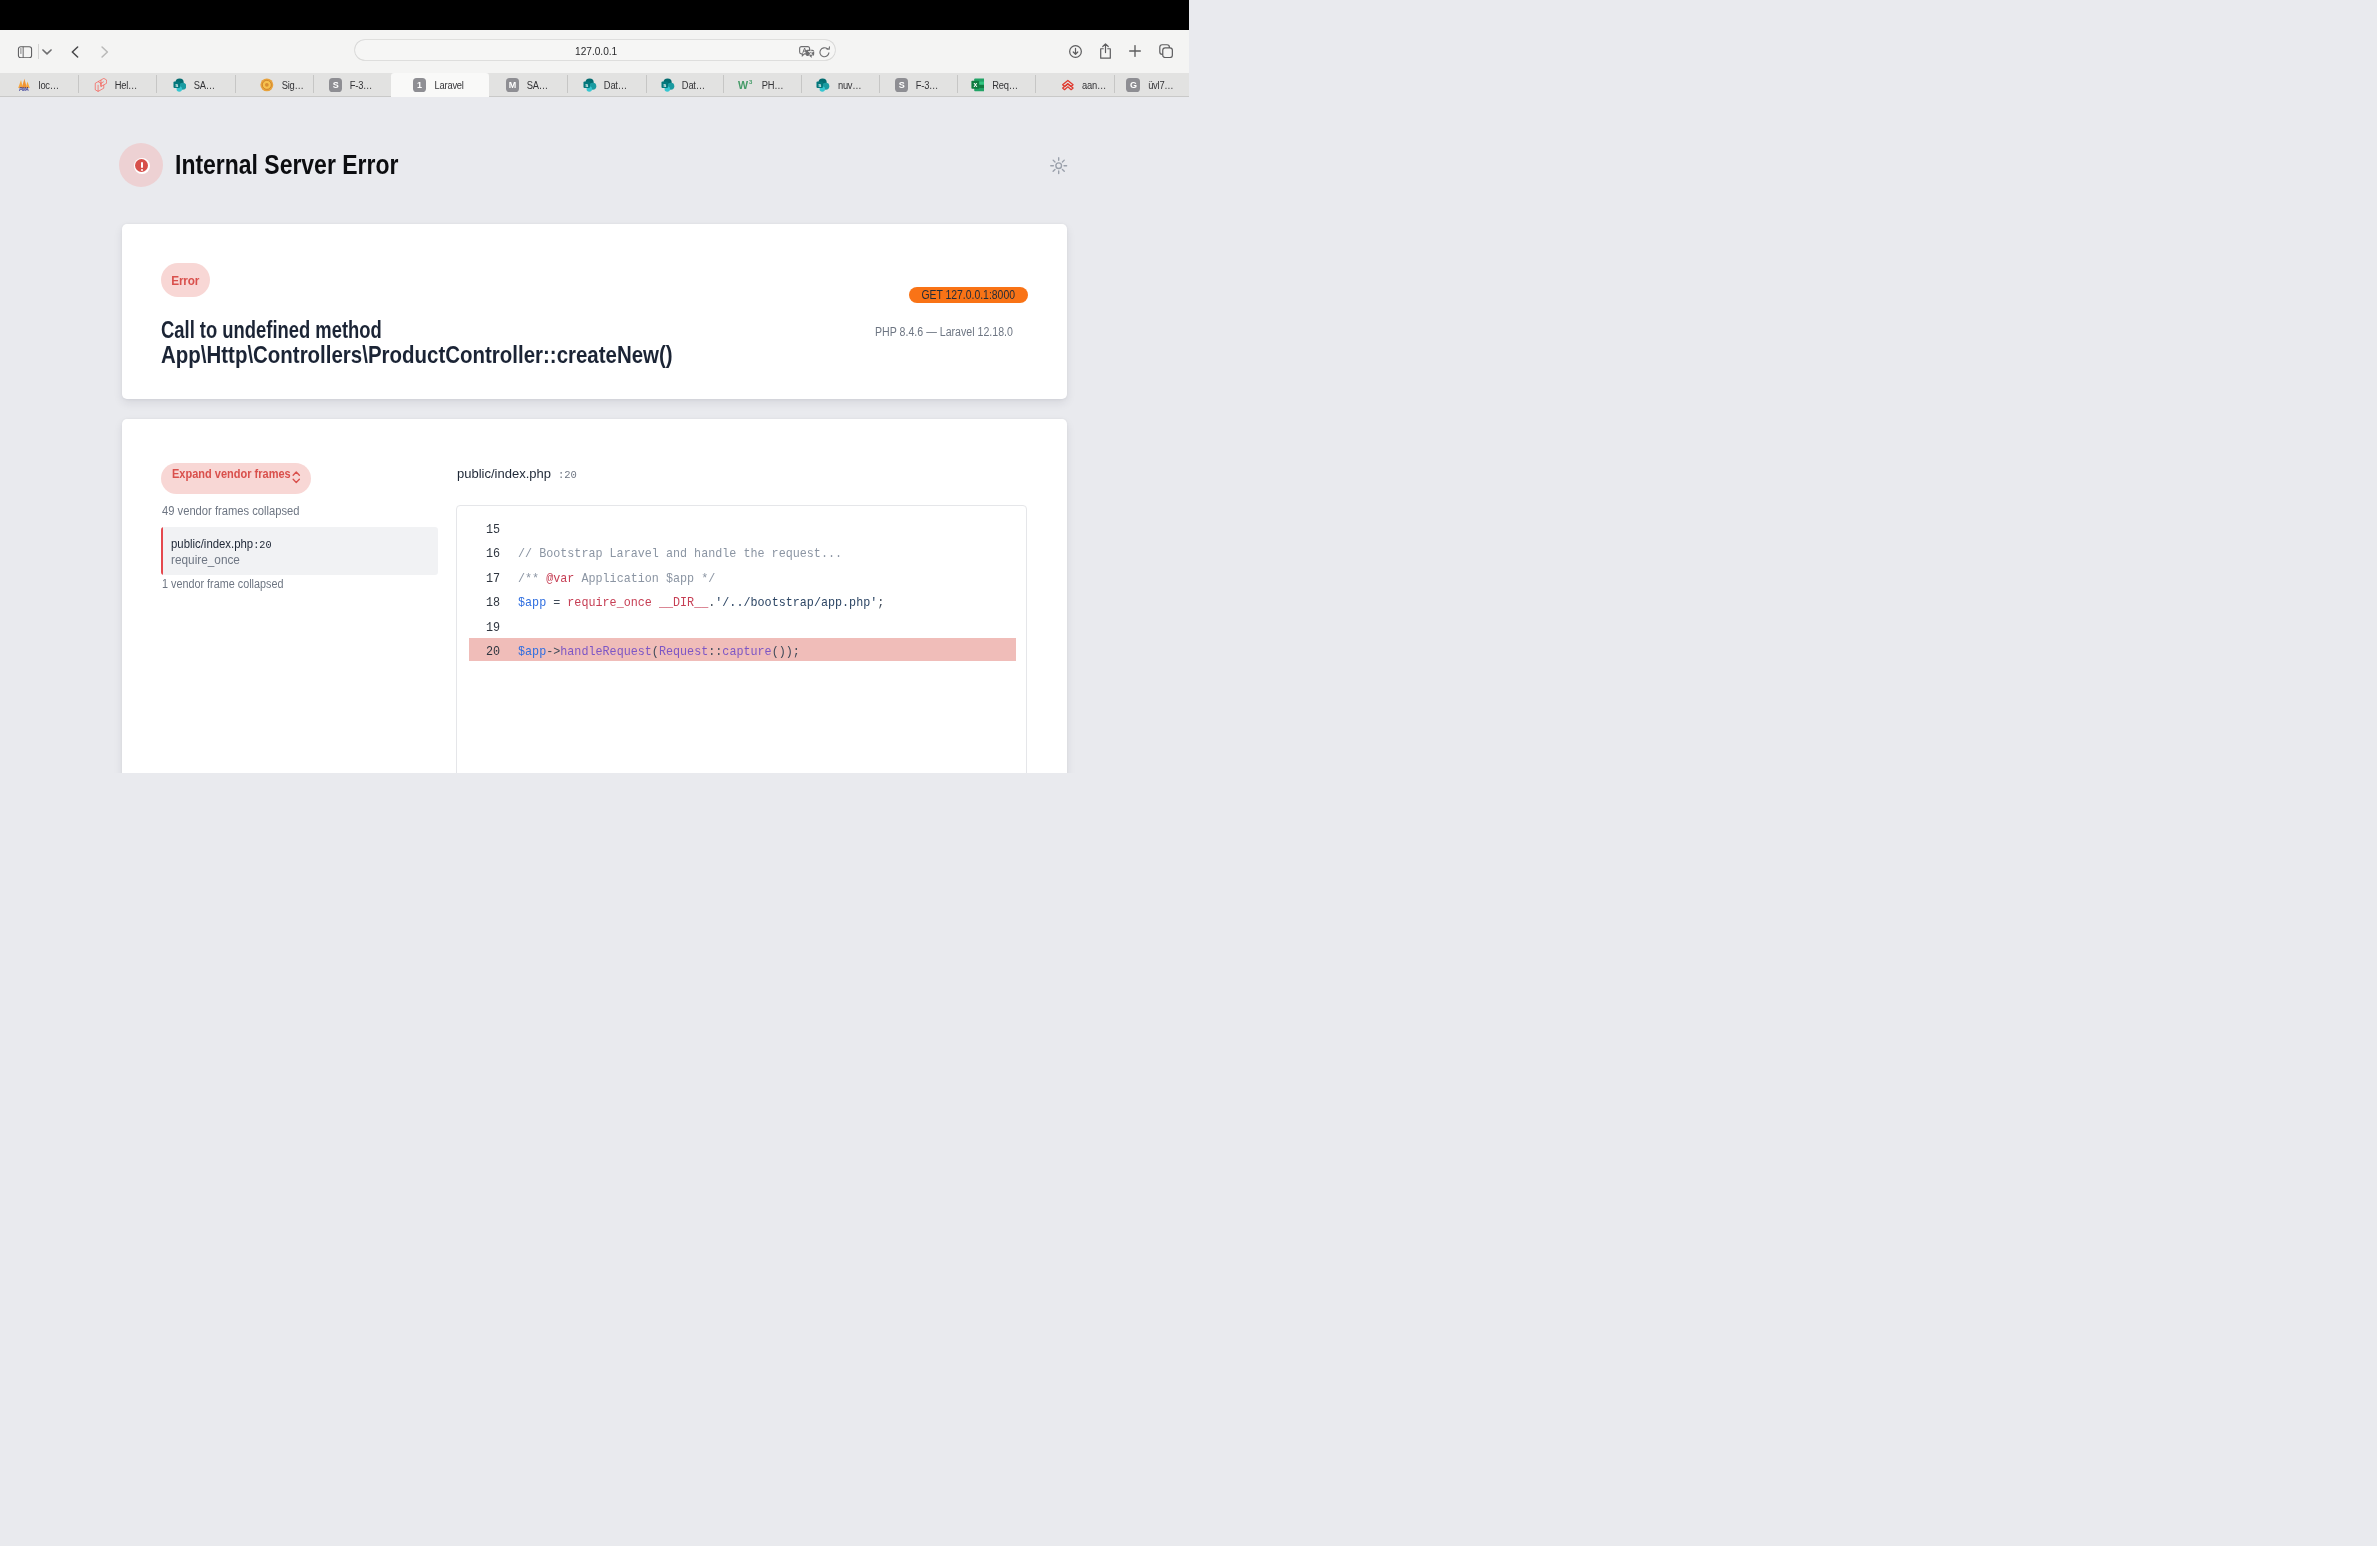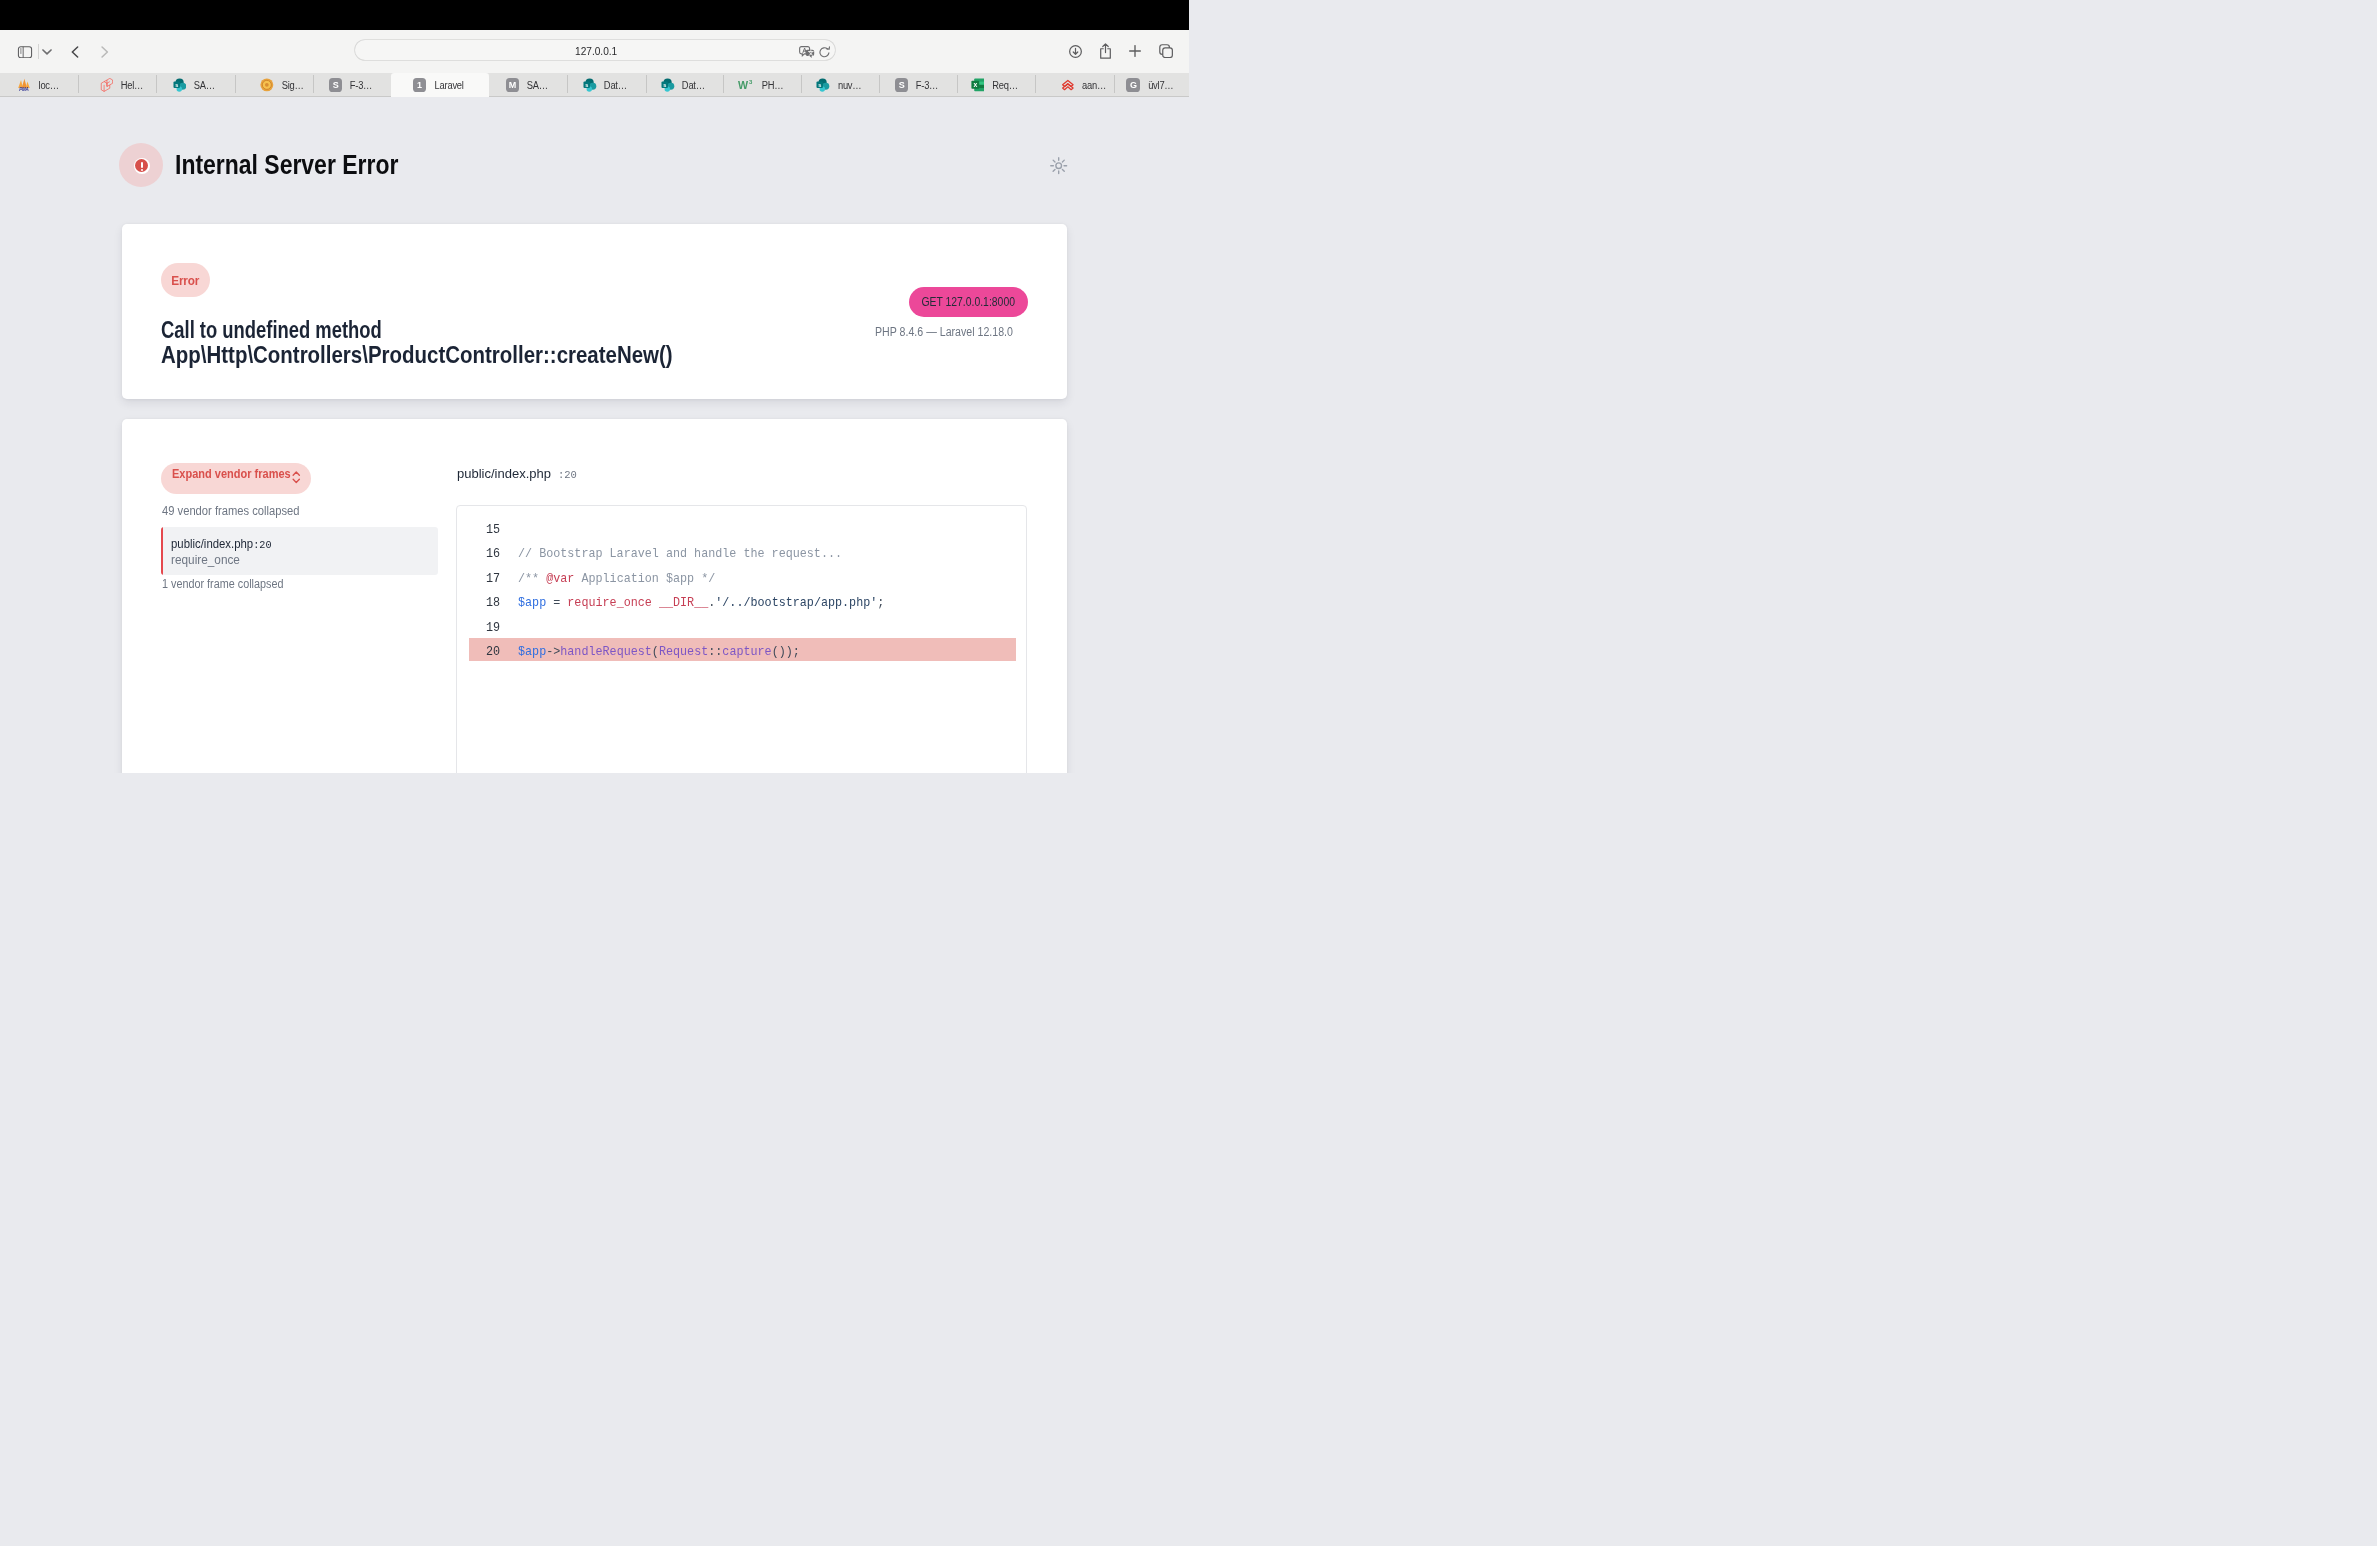--- a/index.html
+++ b/index.html
@@ -97,21 +97,21 @@
     </div>
     <div class="tab" style="left:0;width:78px">
       <svg class="fav" viewBox="0 0 17 17" style="font-size:14.5px">
         <polygon points="1.5,12.5 5,2.5 7.4,12.5" fill="#f6a63f"></polygon>
         <polygon points="5.8,12.5 9.2,0.8 12.4,12.5" fill="#f09335"></polygon>
         <polygon points="10.8,12.5 13,4.5 15.8,12.5" fill="#f6a63f"></polygon>
         <text x="8.5" y="16.4" font-size="5.6" font-weight="bold" font-style="italic" fill="#2e3192" text-anchor="middle" font-family="Liberation Sans">PMA</text>
       </svg>
       <span class="lbl">loc…</span>
     </div>
-    <div class="tab" style="left:84px;width:78px">
+    <div class="tab" style="left:78px;width:78px">
       <svg class="fav" viewBox="0 0 50 52">
         <g fill="none" stroke="#ff2d20" stroke-width="2" stroke-linejoin="round">
           <path d="M25.4 7.6 L36.2 1.4 L47 7.6 L47 20 L36.2 26.2 L36.2 38.6 L14.6 51 L3.8 44.8 L3.8 20 L14.6 13.8 L25.4 7.6 L25.4 32.4"></path>
           <path d="M36.2 26.2 L25.4 32.4 M14.6 13.8 L25.4 20 L36.2 13.8 M25.4 20 L25.4 32.4 M14.6 26 L14.6 51"></path>
         </g>
       </svg>
       <span class="lbl">Hel…</span>
     </div>
     <div class="tab" style="left:156px;width:78px">
       <svg class="fav" viewBox="0 0 17 17" style="font-size:14.5px">
@@ -239,21 +239,21 @@
         <line x1="7.4" y1="16.6" x2="5.1" y2="18.9"></line>
       </g>
     </svg>
 
     <div class="card" id="card1"></div>
     <div class="pill" style="left:161px;top:263px;width:49px;height:34px;background:#f8d7d5;display:flex;align-items:center;justify-content:center;">
       <span id="errtx" style="color:#d9504c;font-weight:700;font-size:13.7px;letter-spacing:-0.2px;display:inline-block;transform:scaleX(0.86)">Error</span>
     </div>
     <div class="tx" id="ti1" style="left:161px;top:318px;font-size:24px;line-height:24px;font-weight:700;color:#1b2435;transform:scaleX(0.7667)">Call to undefined method</div>
     <div class="tx" id="ti2" style="left:161px;top:343px;font-size:24px;line-height:24px;font-weight:700;color:#1b2435;transform:scaleX(0.8527)">App\Http\Controllers\ProductController::createNew()</div>
-    <div class="pill" style="left:909px;top:287px;width:119px;height:30px;background:#ec4899;display:flex;align-items:center;justify-content:center;">
+    <div class="pill" style="left:909px;top:287px;width:119px;height:16px;background:#f97316;display:flex;align-items:center;justify-content:center;">
       <span id="gettx" style="color:#242c38;font-size:12.5px;white-space:pre;display:inline-block;transform:scaleX(0.833)">GET 127.0.0.1:8000</span>
     </div>
     <div class="tx" id="phptx" style="left:875px;top:325px;font-size:12.5px;color:#6e7683;transform:scaleX(0.8496)">PHP 8.4.6 — Laravel 12.18.0</div>
 
     <div class="card" id="card2"></div>
     <div class="pill" style="left:161px;top:463px;width:150px;height:31px;background:#f8d7d5;"></div>
     <div class="tx" id="evf" style="left:172px;top:466px;font-size:13.3px;font-weight:700;color:#d9504c;transform:scaleX(0.828)">Expand vendor frames</div>
     <svg class="abs" style="left:292px;top:471px" width="8.5" height="12.5" viewBox="0 0 10.5 15.5">
       <g fill="none" stroke="#d9504c" stroke-width="1.7" stroke-linecap="round" stroke-linejoin="round">
         <path d="M1.4 5.2 L5.25 1.3 L9.1 5.2"></path>

